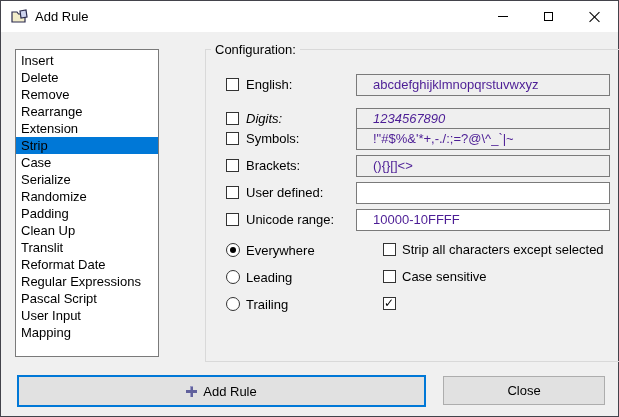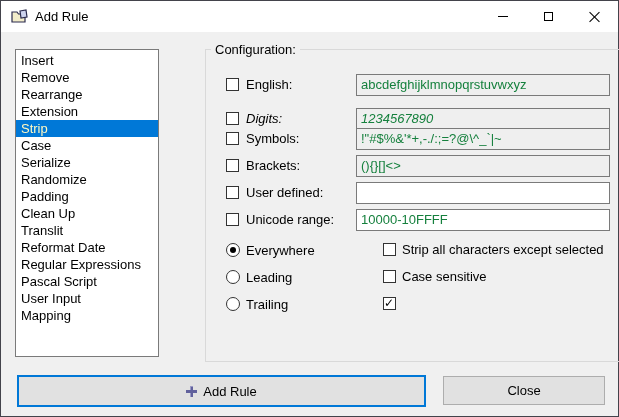--- a/index.html
+++ b/index.html
@@ -20,35 +20,35 @@
   .glyph-close { position:absolute; left:17px; top:10px; width:12px; height:12px; }
   .glyph-close::before,.glyph-close::after { content:""; position:absolute; left:5px; top:-1px;
     width:1px; height:14px; background:#000; }
   .glyph-close::before { transform:rotate(45deg); }
   .glyph-close::after { transform:rotate(-45deg); }
   
   .rule-list { position:absolute; left:14px; top:48px; width:144px; height:308px;
     background:#ffffff; border:1px solid #7a7a7a; padding-top:2px; }
   .rule-item { height:17px; line-height:17px; font-size:13px; padding-left:5px;
     color:#000; white-space:nowrap; }
-  .rule-item.selected { background:#0078d7; color:#fef9c3; }
+  .rule-item.selected { background:#0078d7; color:#000000; }
   
   .groupbox { position:absolute; left:165px; top:48px; width:437px; height:313px;
     border:1px solid #d9d9d9;margin-left:39px; }
   .group-label { position:absolute; left:5px; top:-8px; background:#f0f0f0;
     padding:0 4px; font-size:13px; color:#000; }
   .char-row { position:absolute; left:0; width:437px; height:22px; }
   .checkbox { position:absolute; width:13px; height:13px; background:#ffffff;
     border:1px solid #333333; }
   .checkbox.on::after { content:"✓"; position:absolute; left:0px; top:-2px;
     font-size:12px; color:#000; }
   .ctrl-label { position:absolute; font-size:13px; color:#000; white-space:nowrap; }
   .field { position:absolute; left:150px; top:0; width:254px; height:22px;
-    border:1px solid #7a7a7a; background:#ffffff; font-size:13px; color:#15803d;
-    line-height:20px; padding:0 4px; white-space:nowrap; overflow:hidden; }
+    border:1px solid #7a7a7a; background:#ffffff; font-size:13px; color:#4c1d95;
+    line-height:20px; padding:0 16px; white-space:nowrap; overflow:hidden; }
   .field.readonly { background:#efefef; }
   .radio { position:absolute; width:14px; height:14px; border:1px solid #333333;
     border-radius:50%; background:#ffffff; }
   .radio.on::after { content:""; position:absolute; left:3px; top:3px;
     width:6px; height:6px; border-radius:50%; background:#000; }
   
   .add-rule-btn { position:absolute; left:16px; top:374px; width:409px; height:32px;
     background:#e1e1e1; border:2px solid #0078d7; font-size:13px; color:#000;
     font-family:inherit; display:flex; align-items:center; justify-content:center; gap:6px;
     cursor:default; }
@@ -82,20 +82,21 @@
         <span class="glyph-max"></span>
       </div>
       <div class="win-btn">
         <span class="glyph-close"></span>
       </div>
     </div>
   </div>
 
   <div class="rule-list">
     <div class="rule-item">Insert</div>
+    <div class="rule-item">Delete</div>
     <div class="rule-item">Remove</div>
     <div class="rule-item">Rearrange</div>
     <div class="rule-item">Extension</div>
     <div class="rule-item selected">Strip</div>
     <div class="rule-item">Case</div>
     <div class="rule-item">Serialize</div>
     <div class="rule-item">Randomize</div>
     <div class="rule-item">Padding</div>
     <div class="rule-item">Clean Up</div>
     <div class="rule-item">Translit</div>

